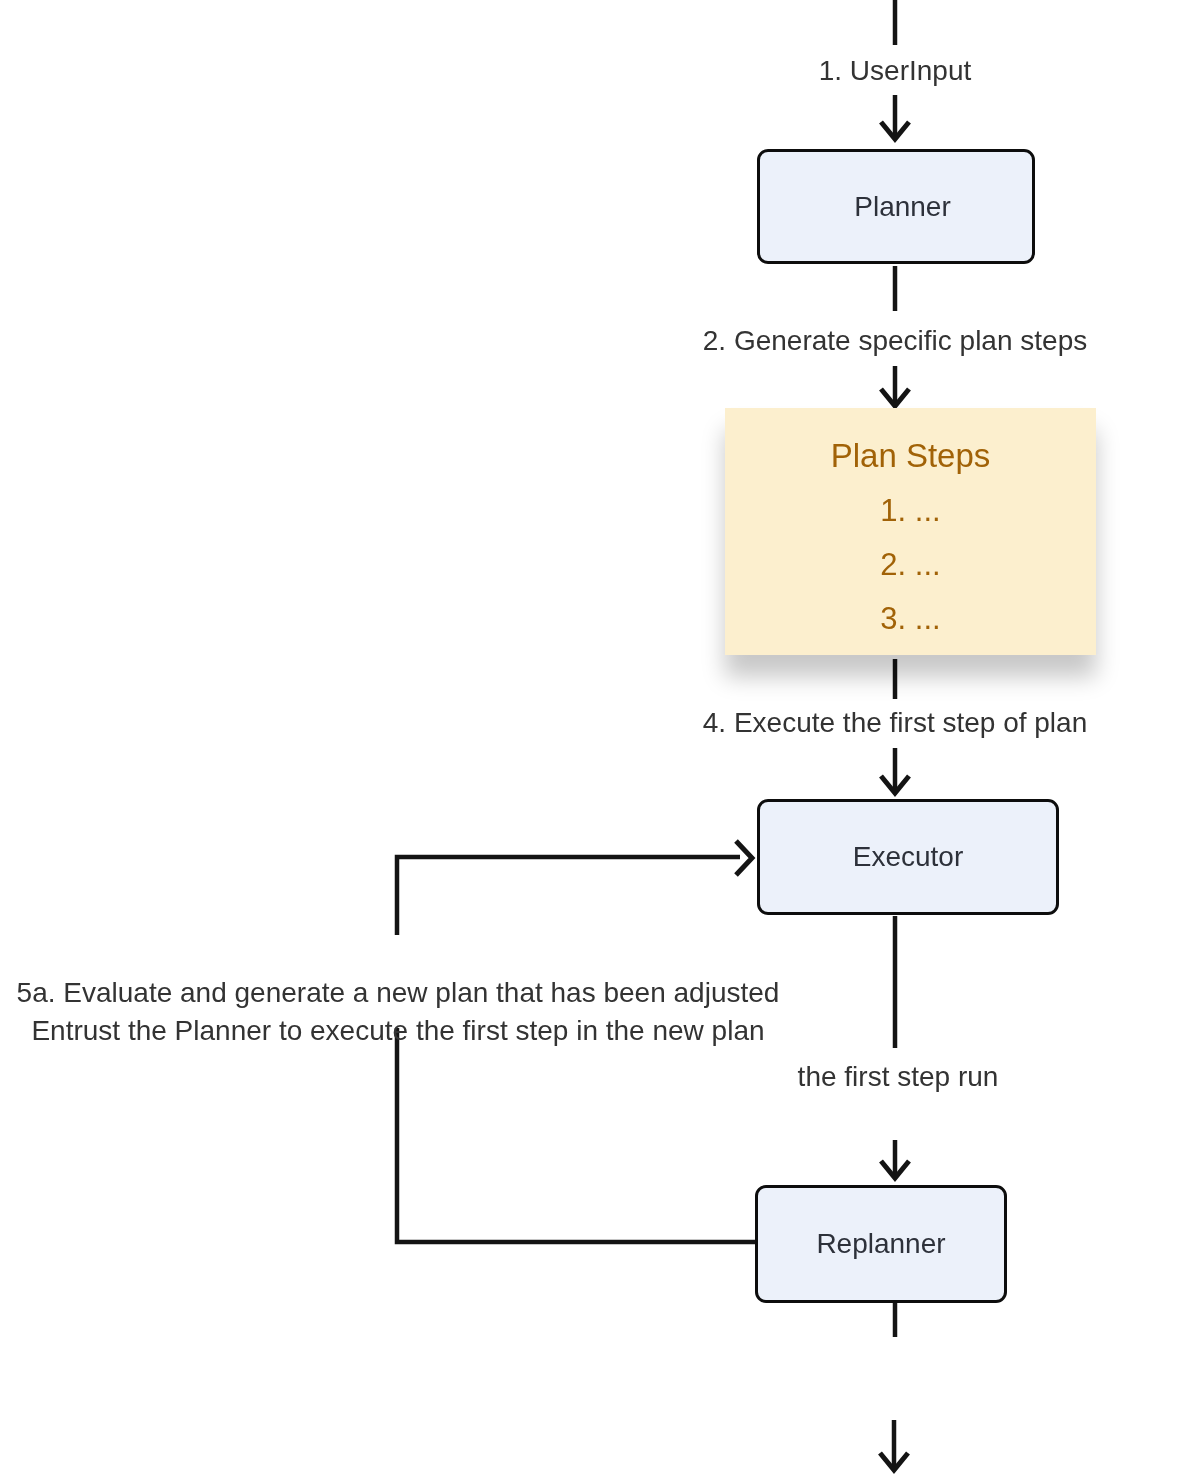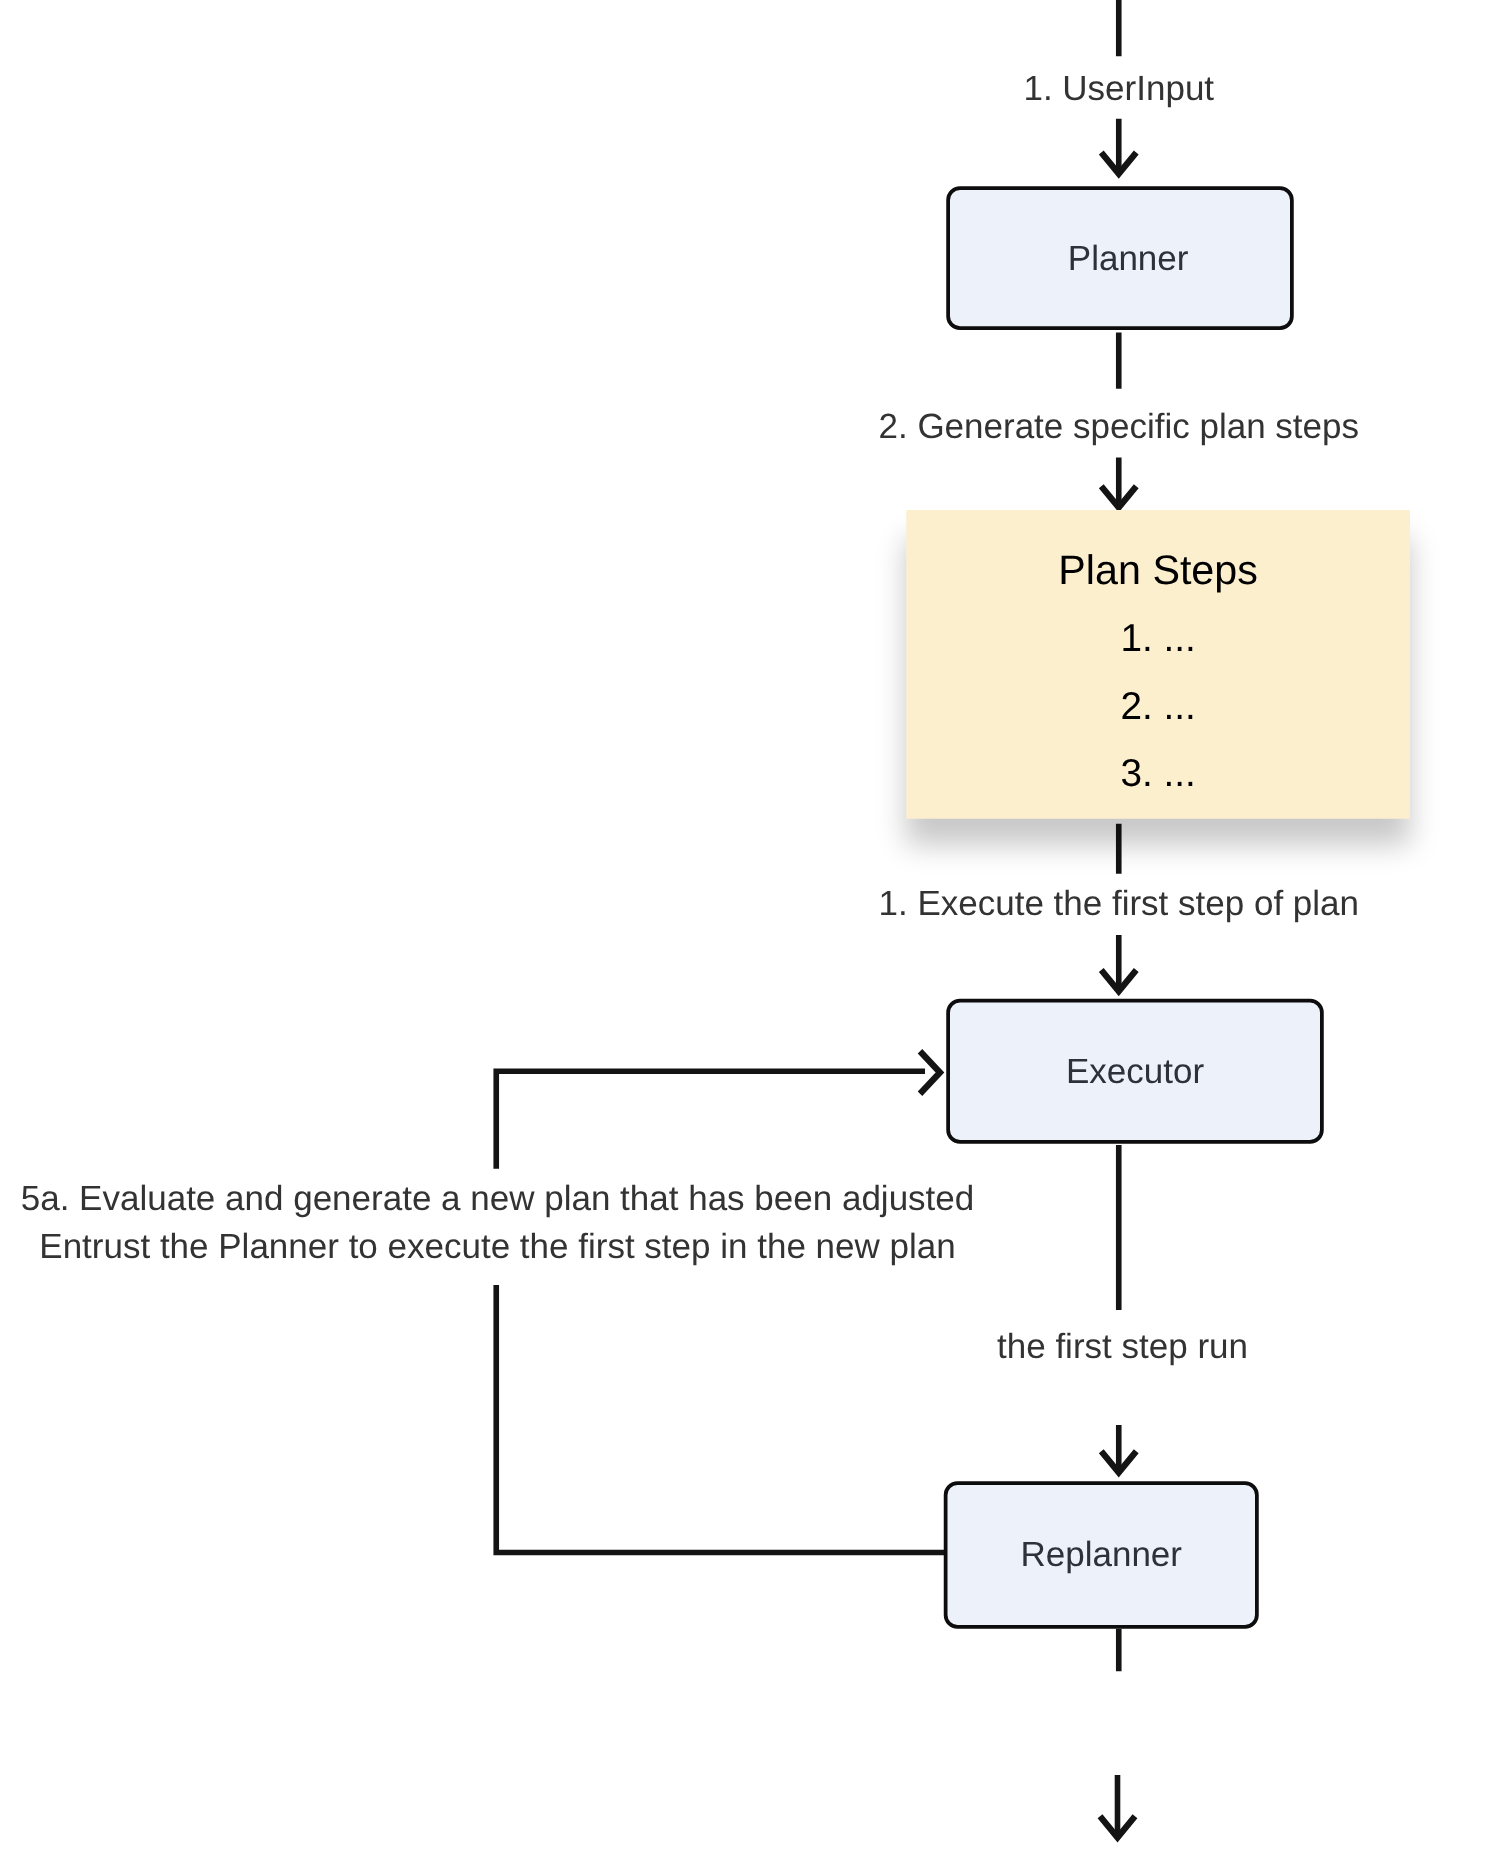--- a/index.html
+++ b/index.html
@@ -37,43 +37,43 @@
     border-radius:11px;
     display:flex;align-items:center;justify-content:center;
     font-size:28px;
     color:#2D313A;
   }
   .node-planner{left:757px;top:149px;width:278px;height:115px;padding-left:13px;}
   .node-executor{left:757px;top:799px;width:302px;height:116px;}
   .node-replanner{left:755px;top:1185px;width:252px;height:118px;}
   .plan-box{
     position:absolute;
-    left:725px;top:408px;width:403px;height:247px;
+    left:725px;top:408px;width:371px;height:247px;
     box-sizing:border-box;
     background:var(--plan-fill);
     box-shadow:0 22px 22px rgba(0,0,0,0.22);
     text-align:center;
     padding-top:28px;
-    color:#000000;
+    color:#a16207;
   }
   .plan-title{font-size:33px;line-height:40px;}
   .plan-items{margin-top:8px;font-size:31px;line-height:54px;}
   .edge-label{
     position:absolute;
     transform:translateX(-50%);
     white-space:nowrap;
     text-align:center;
     font-size:28px;
     line-height:38px;
     color:var(--text);
   }
   .lbl-user-input{left:895px;top:52px;}
   .lbl-generate{left:895px;top:322px;}
   .lbl-execute{left:895px;top:704px;}
-  .lbl-loop{left:398px;top:940px;}
+  .lbl-loop{left:398px;top:974px;}
   .lbl-convey{left:898px;top:1058px;}
   .lbl-finish{left:892px;top:1342px;}
 </style>
 </head>
 <body>
 
 <div class="canvas">
 
   <svg class="connectors" viewBox="0 0 1192 1480" aria-hidden="true">
 
@@ -125,21 +125,21 @@
     <g>
       <path class="stem" d="M757 1242 H397 V1028 M397 935 V857 H740"></path>
       <polyline class="head" points="736,841 752,858 736,875"></polyline>
     </g>
   </svg>
 
   <div class="edge-label lbl-user-input">1. UserInput</div>
 
   <div class="edge-label lbl-generate">2. Generate specific plan steps</div>
 
-  <div class="edge-label lbl-execute">1. Execute the first step of plan</div>
+  <div class="edge-label lbl-execute">4. Execute the first step of plan</div>
 
   <div class="edge-label lbl-loop">
     <div>5a. Evaluate and generate a new plan that has been adjusted</div>
     <div>Entrust the Planner to execute the first step in the new plan</div>
   </div>
 
   <div class="edge-label lbl-convey">
     <div>the first step run</div>
   </div>
 

